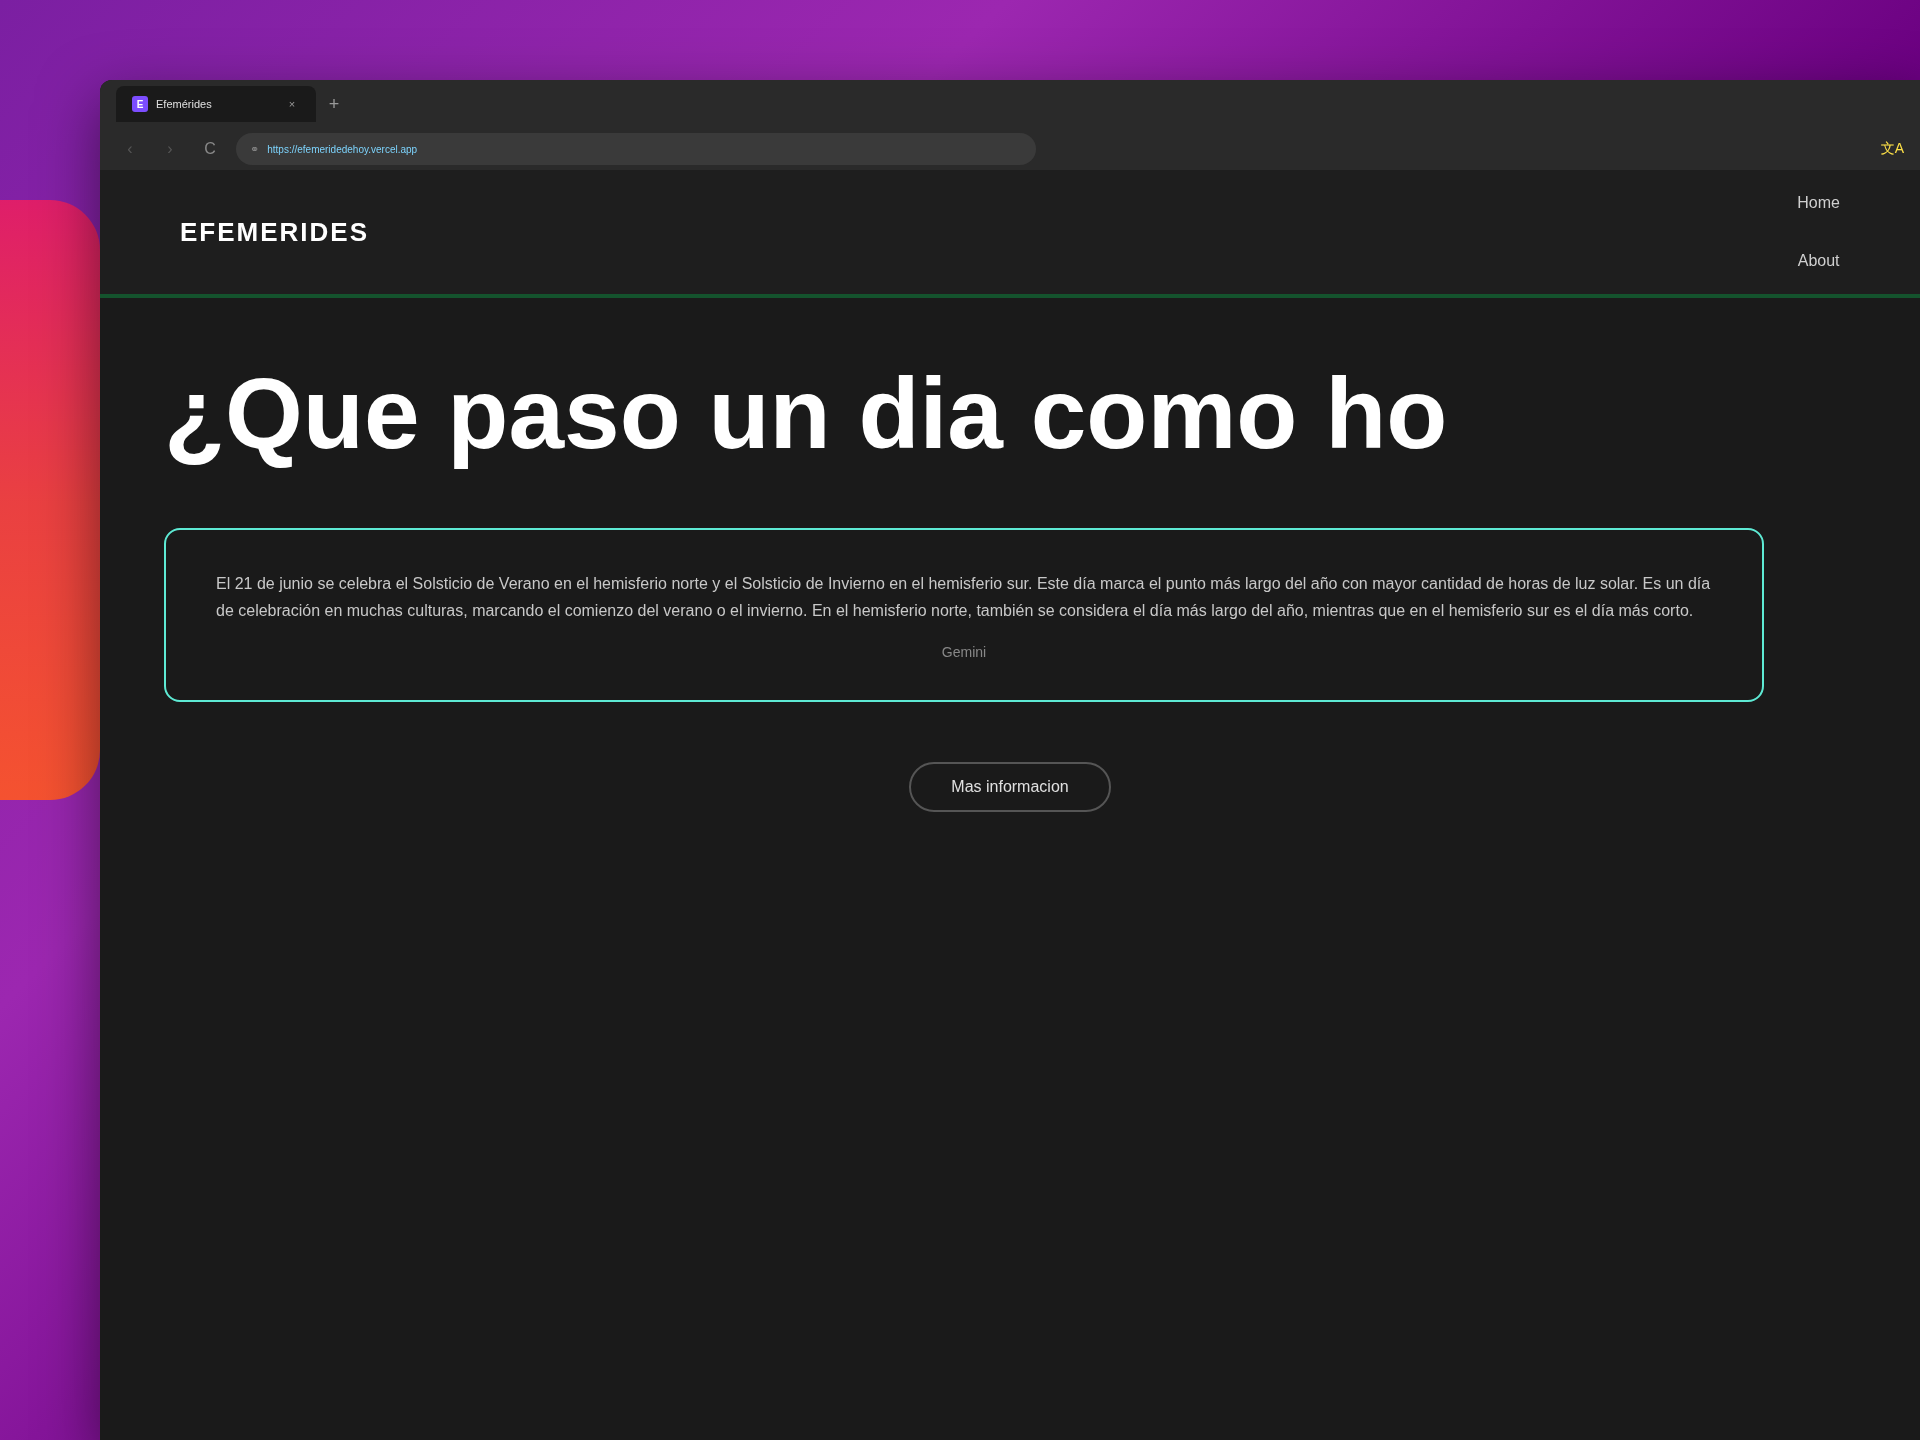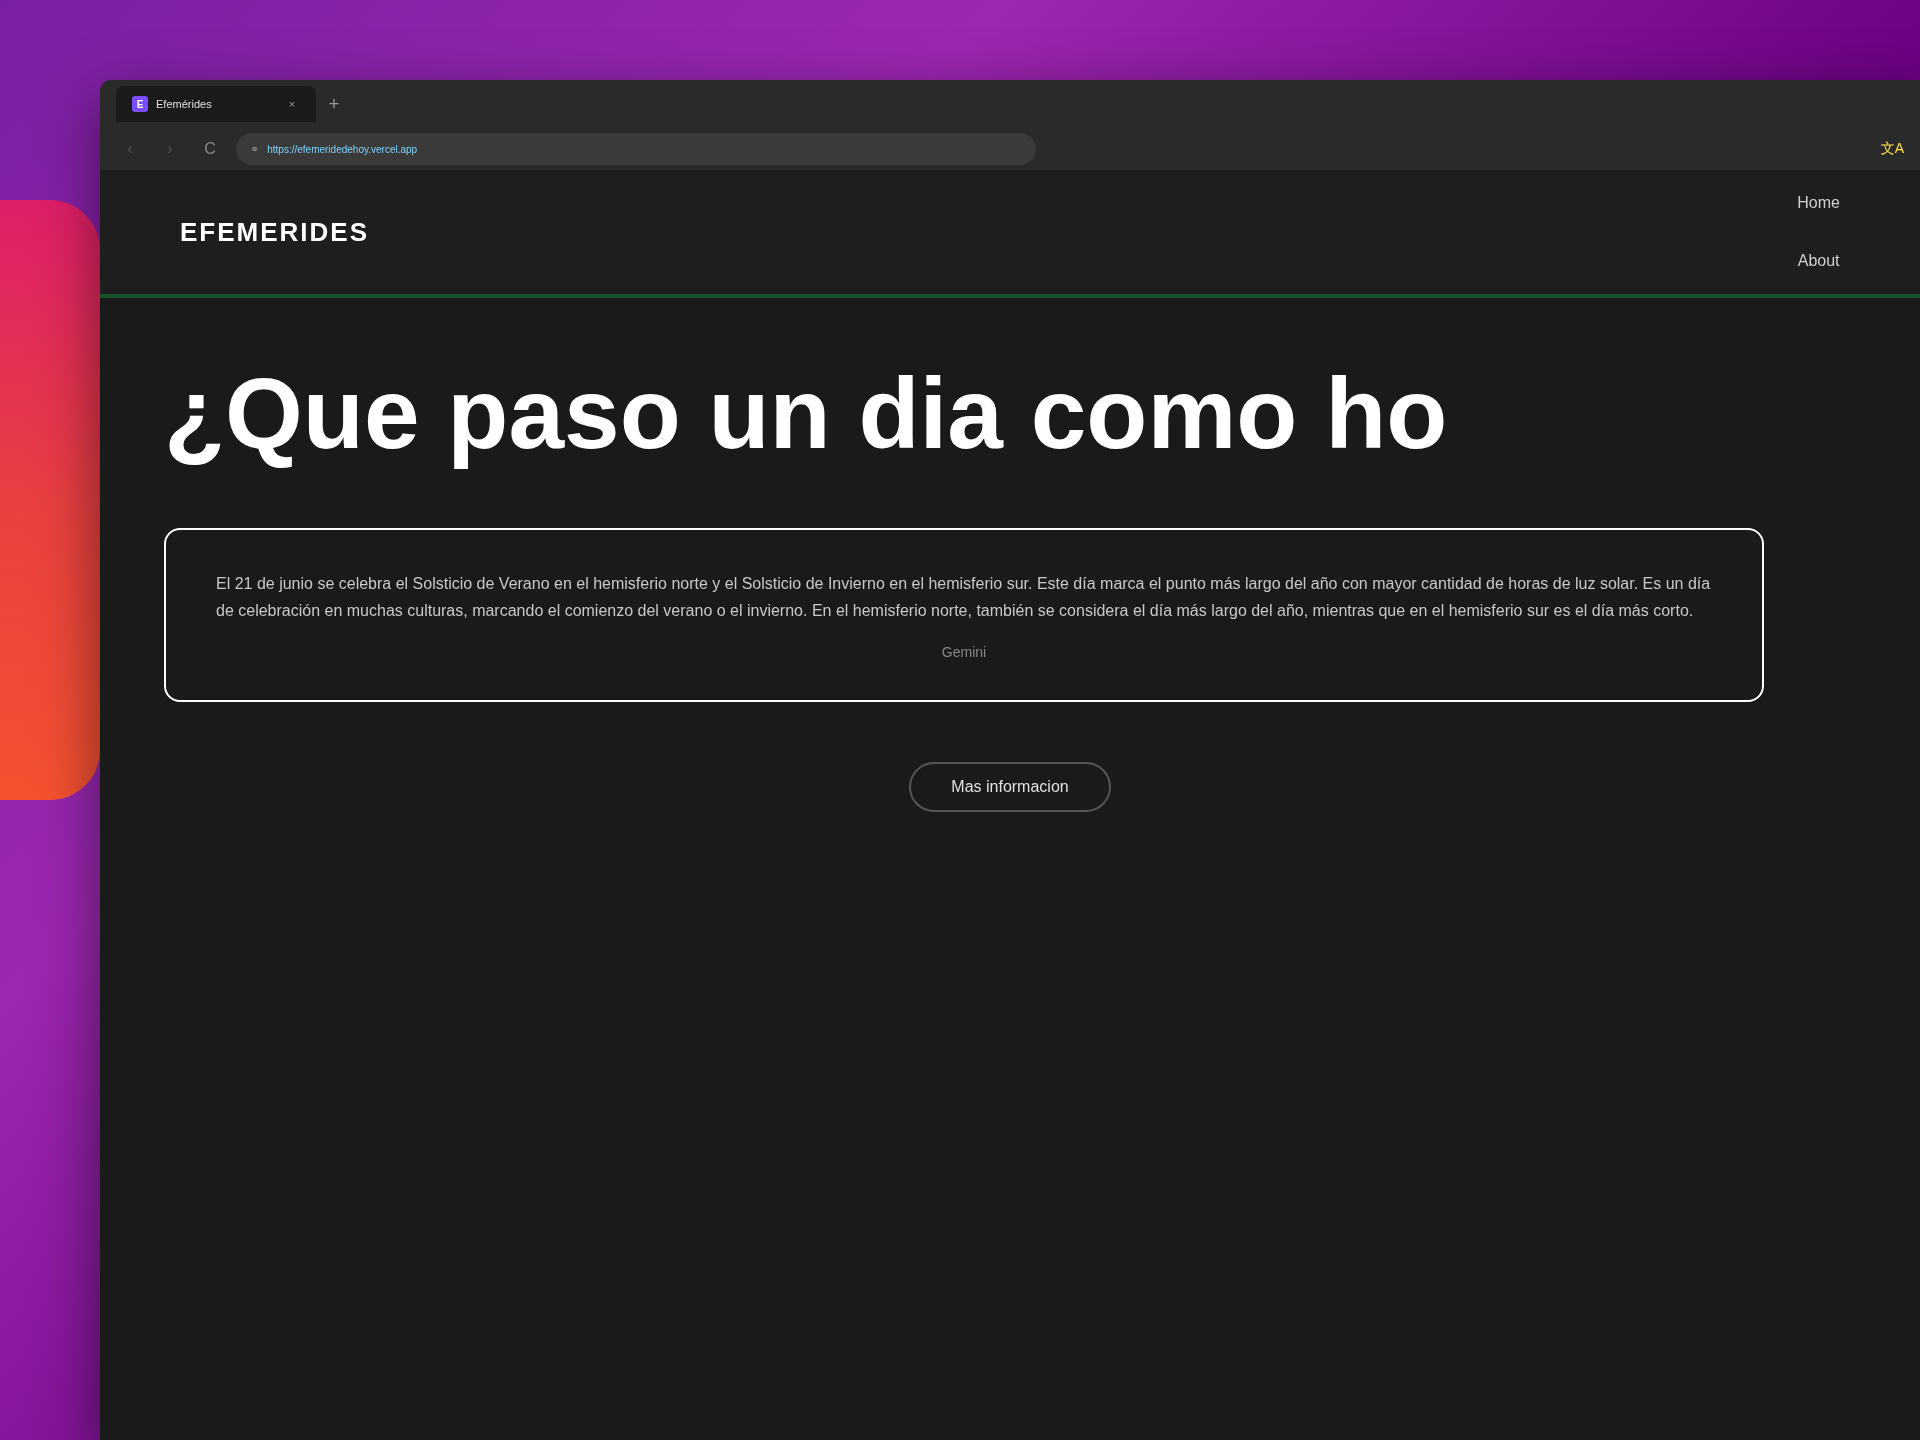--- a/index.html
+++ b/index.html
@@ -216,21 +216,21 @@
       color: #ffffff;
       font-size: 100px;
       font-weight: 900;
       font-family: 'Arial Black', Georgia, sans-serif;
       line-height: 1.1;
       margin-bottom: 60px;
       white-space: nowrap;
     }
 
     .content-card {
-      border: 2px solid #ffffff;
+      border: 2px solid #5eead4;
       border-radius: 16px;
       padding: 40px 50px;
       background: transparent;
       margin-bottom: 60px;
       max-width: 1600px;
     }
 
     .content-text {
       color: #c8c8c8;
       font-size: 16px;

